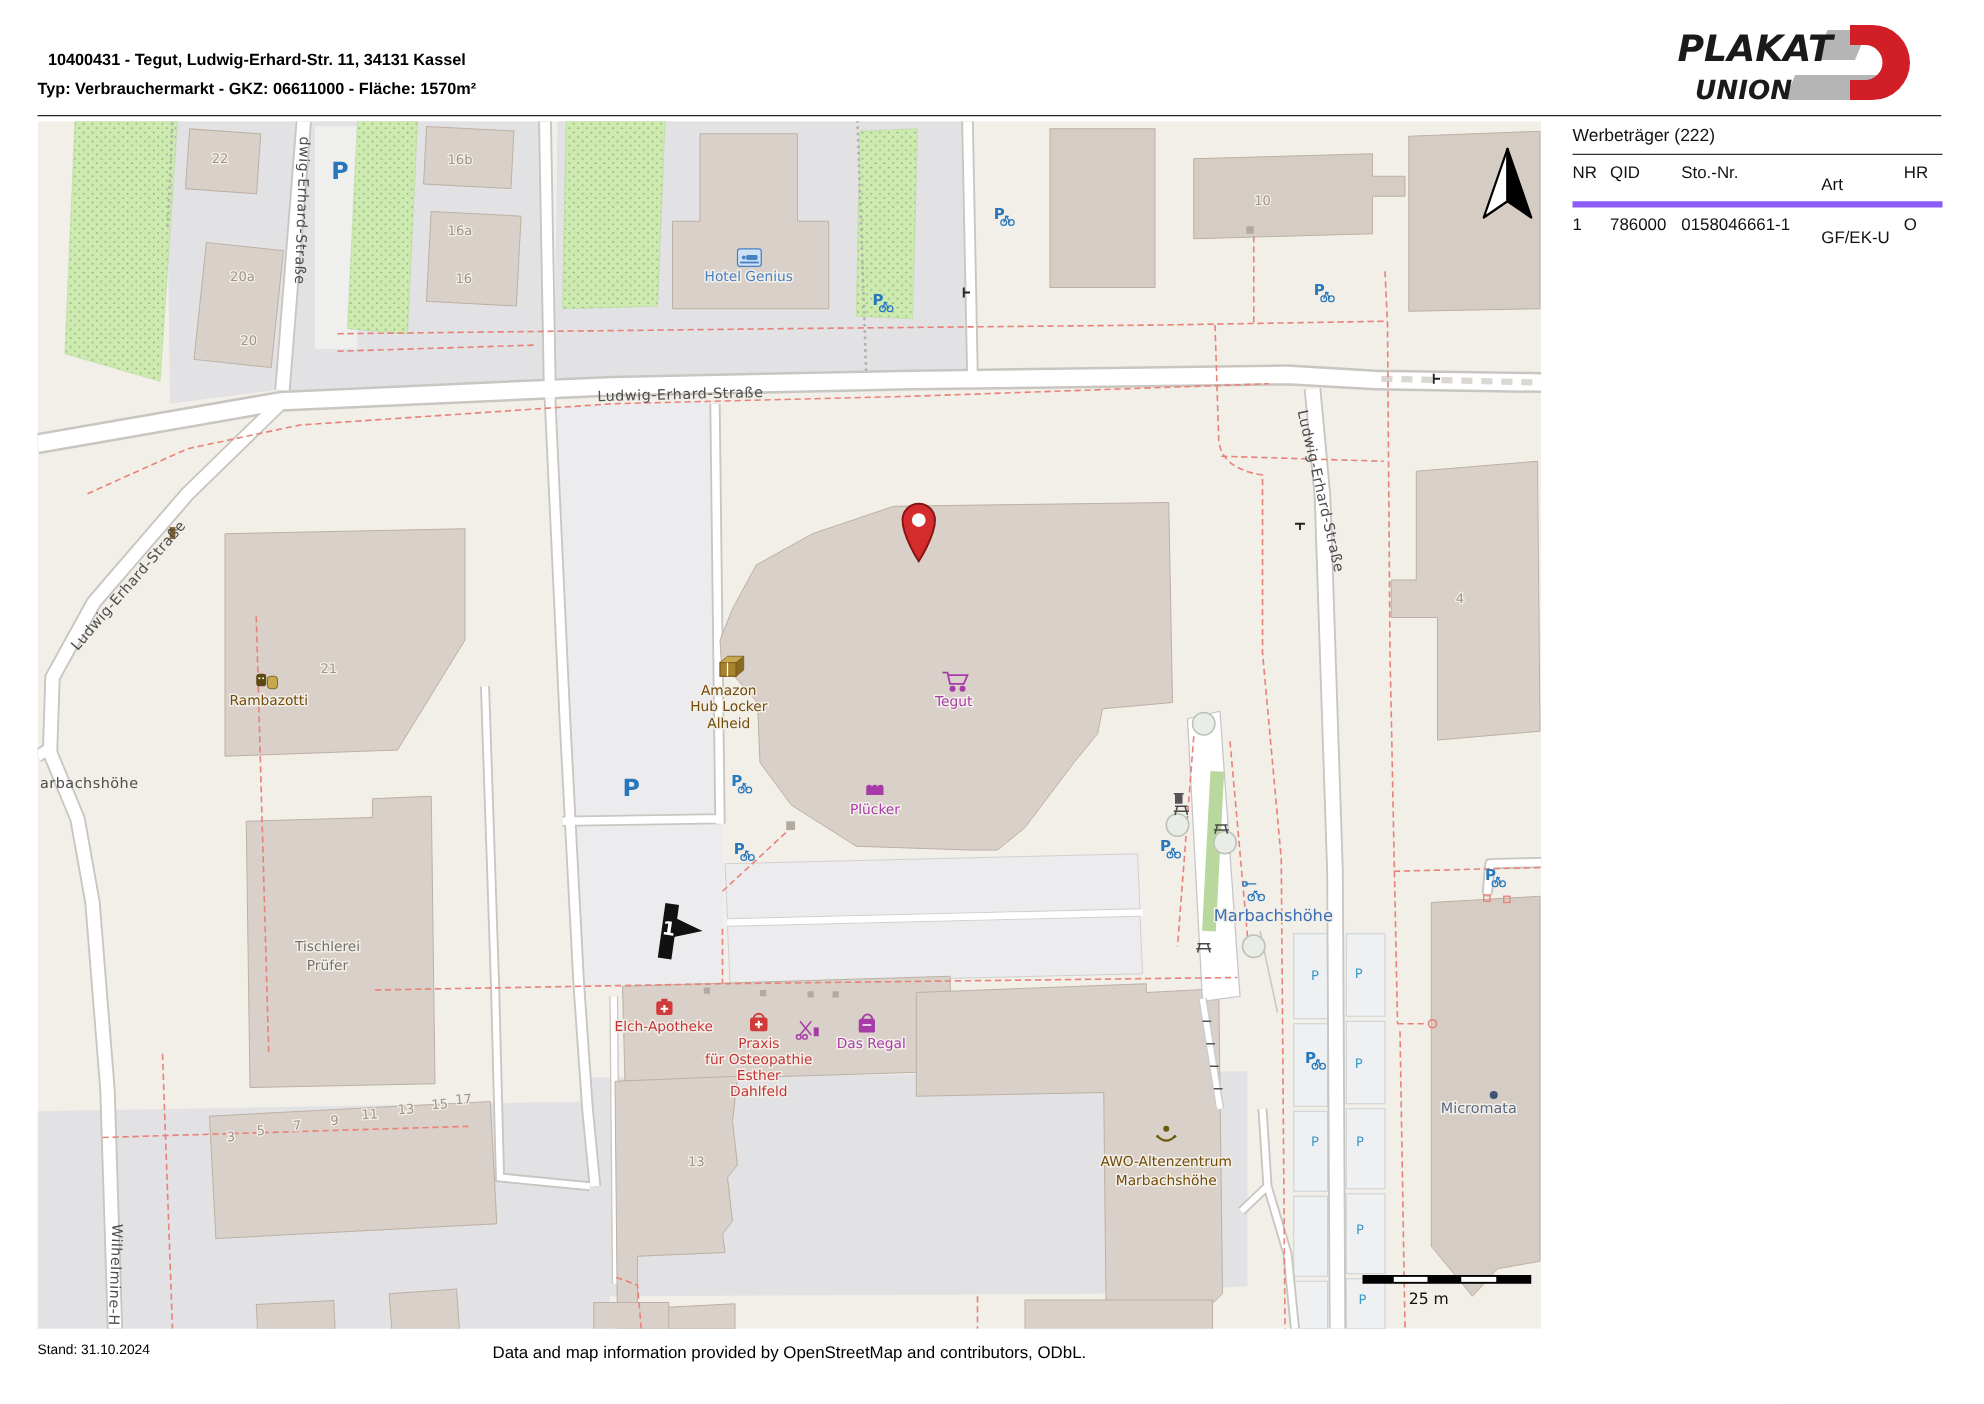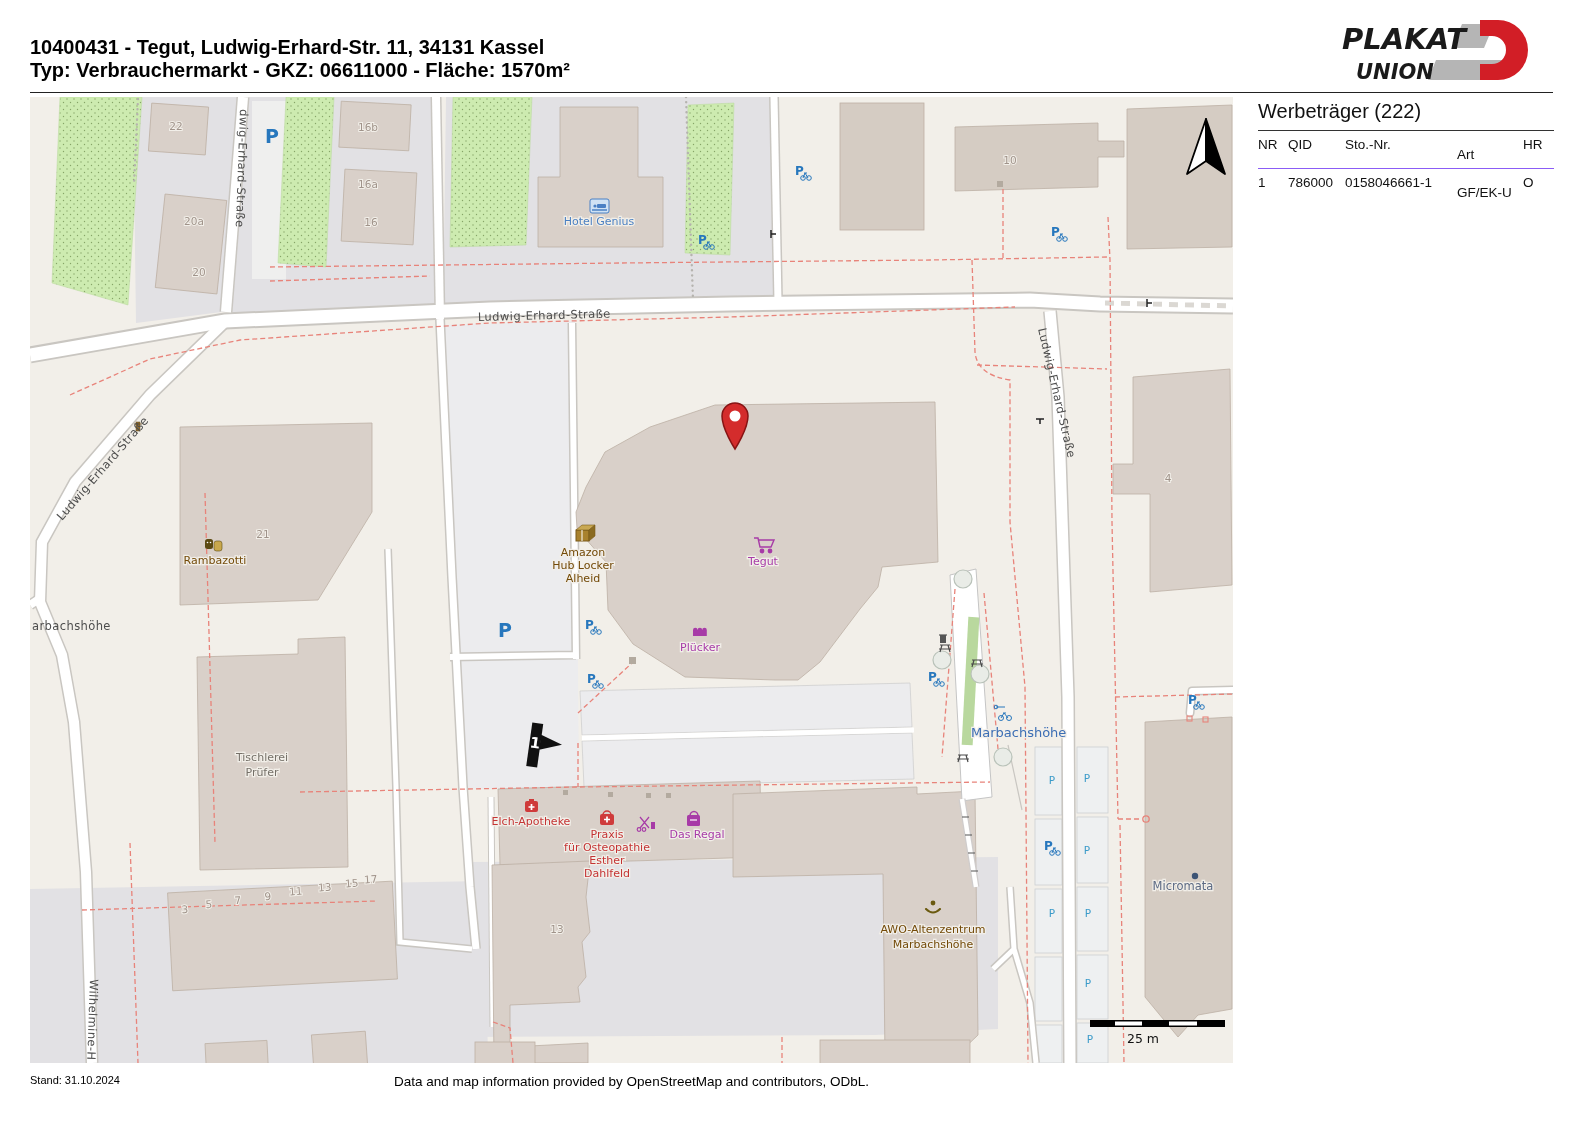--- a/index.html
+++ b/index.html
@@ -1,25 +1,25 @@
 <!DOCTYPE html>
 <html><head>
 <meta charset="utf-8">
 <style>
   html,body{margin:0;padding:0;background:#fff;}
   body{width:1587px;height:1123px;position:relative;font-family:"Liberation Sans",sans-serif;overflow:hidden;}
   .hdr{position:absolute;left:30px;top:36px;color:#000;}
-  .hdr .l1,.hdr .l2{font-weight:bold;font-size:20px;line-height:23px;white-space:nowrap;}
+  .hdr .l1,.hdr .l2{font-weight:bold;font-size:13px;line-height:23px;white-space:nowrap;text-align:center;}
   .rule{position:absolute;left:30px;top:92px;width:1523px;border-top:1.5px solid #222;}
   .logo{position:absolute;left:1340px;top:18px;width:210px;height:70px;}
   .mapwrap{position:absolute;left:30px;top:97px;width:1203px;height:966px;}
   .sidebar{position:absolute;left:1258px;top:100px;width:296px;color:#111;}
-  .sb-title{font-size:20px;padding-bottom:7px;border-bottom:1px solid #333;}
+  .sb-title{font-size:14px;padding-bottom:7px;border-bottom:1px solid #333;}
   .sb-row{display:flex;font-size:13.5px;padding:6px 0;}
-  .sb-row.head{border-bottom:1px solid #8b5cf6;}
+  .sb-row.head{border-bottom:5px solid #8b5cf6;}
   .c-nr{width:30px;}.c-qid{width:57px;}.c-sto{width:112px;}.c-art{width:66px;margin-top:10px;}.c-hr{width:29px;}
   .foot-l{position:absolute;left:30px;top:1074px;font-size:11px;color:#000;}
   .foot-r{position:absolute;left:30px;top:1074px;width:1203px;text-align:center;font-size:13.5px;color:#000;}
   svg text{font-family:"DejaVu Sans",sans-serif;}
   .st{fill:#4d4d4d;font-size:11.5px;letter-spacing:.4px;}
   .lbl{font-size:11px;paint-order:stroke;stroke:#f2efe9;stroke-width:2.5px;}
   .hn{fill:#a0938a;font-size:10.5px;text-anchor:middle;paint-order:stroke;stroke:#f2efe9;stroke-width:2px;}
   .c-shop{fill:#a73ba7}.c-amen{fill:#c43434}.c-tour{fill:#4a7fc1}.c-brown{fill:#734a08}
   .c-gray{fill:#757068}.c-place{fill:#3c6eb4;font-size:13px}.c-office{fill:#5c6a84;font-size:11.5px}
   .mid{text-anchor:middle;}

